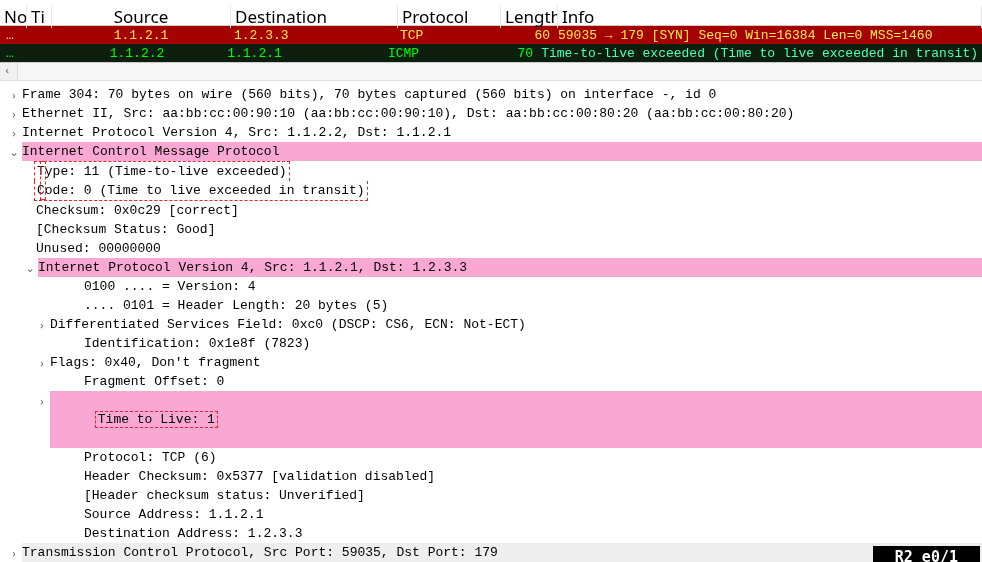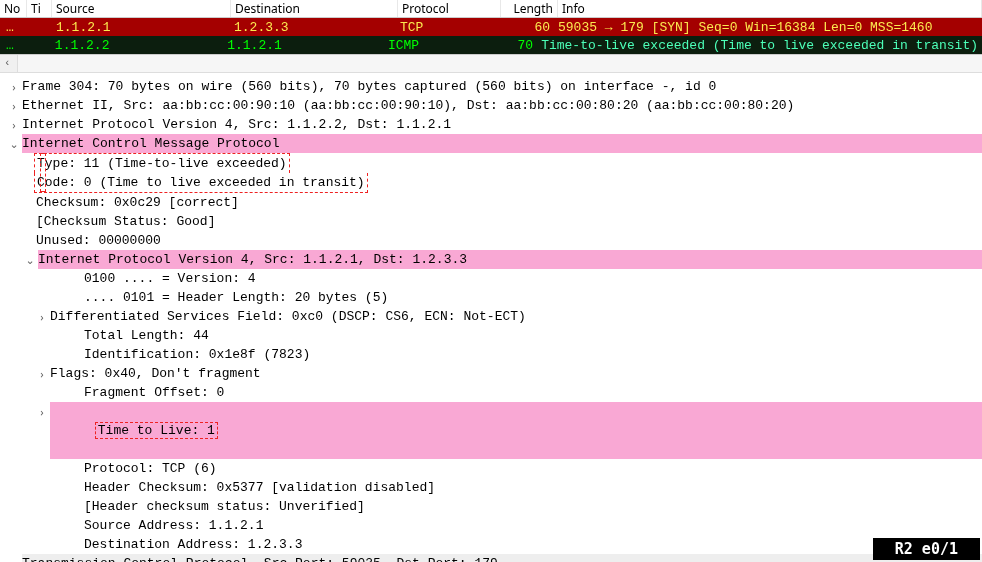--- a/index.html
+++ b/index.html
@@ -14,33 +14,34 @@
     overflow: hidden;
   }
   .packet-list {
     width: 100%;
   }
   .header-row {
     display: flex;
     background: #fff;
     border-bottom: 1px solid #ccc;
     font-family: system-ui, Arial, sans-serif;
-    font-size: 12px;
+    font-size: 17px;
     height: 17px;
     align-items: center;
+    margin-top: 8px;
   }
   .header-row .col {
     padding: 0 4px;
     border-right: 1px solid #e8e8e8;
     white-space: nowrap;
     overflow: hidden;
   }
   .col-no { width: 18px; }
   .col-ti { width: 16px; }
-  .col-src { width: 170px; }
+  .col-src { width: 170px; text-align: center; }
   .col-dst { width: 158px; }
   .col-proto { width: 94px; }
   .col-len { width: 48px; text-align: right; padding-right: 6px; }
   .col-info { flex: 1; }
   .packet-row {
     display: flex;
     height: 18px;
     align-items: center;
     padding-left: 2px;
   }
@@ -210,23 +211,20 @@
     <span class="txt">0100 .... = Version: 4</span>
   </div>
   <div class="row indent3">
     <span class="txt">.... 0101 = Header Length: 20 bytes (5)</span>
   </div>
   <div class="row indent2">
     <span class="toggle">›</span>
     <span class="txt">Differentiated Services Field: 0xc0 (DSCP: CS6, ECN: Not-ECT)</span>
   </div>
   <div class="row indent3">
-    <span class="txt">Total Length: 44</span>
-  </div>
-  <div class="row indent3">
     <span class="txt">Identification: 0x1e8f (7823)</span>
   </div>
   <div class="row indent2">
     <span class="toggle">›</span>
     <span class="txt">Flags: 0x40, Don't fragment</span>
   </div>
   <div class="row indent3">
     <span class="txt">Fragment Offset: 0</span>
   </div>
   <div class="row indent2">

